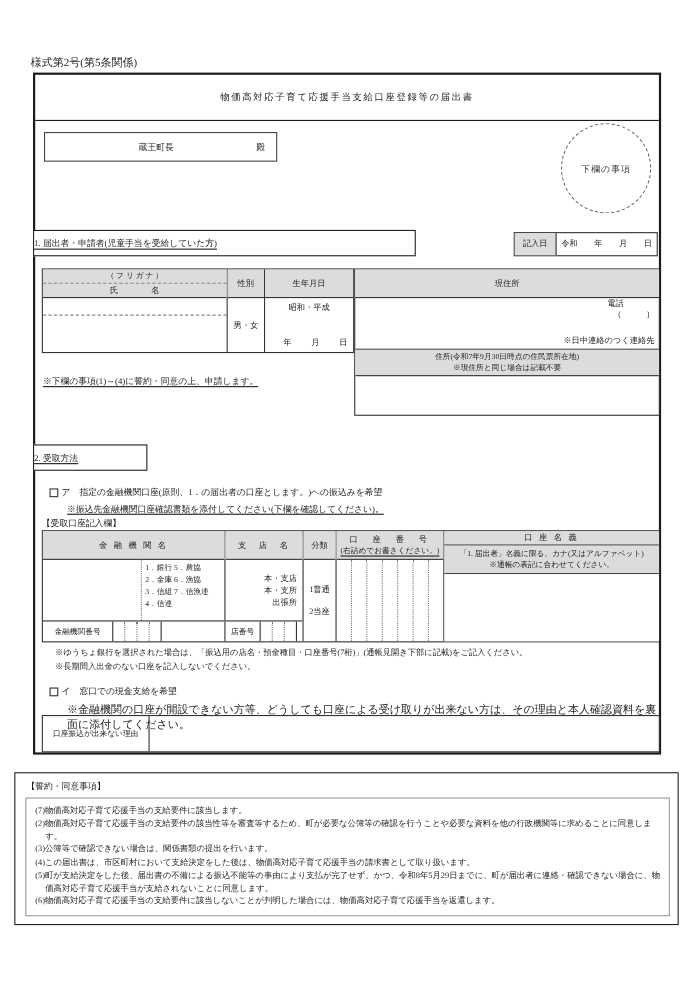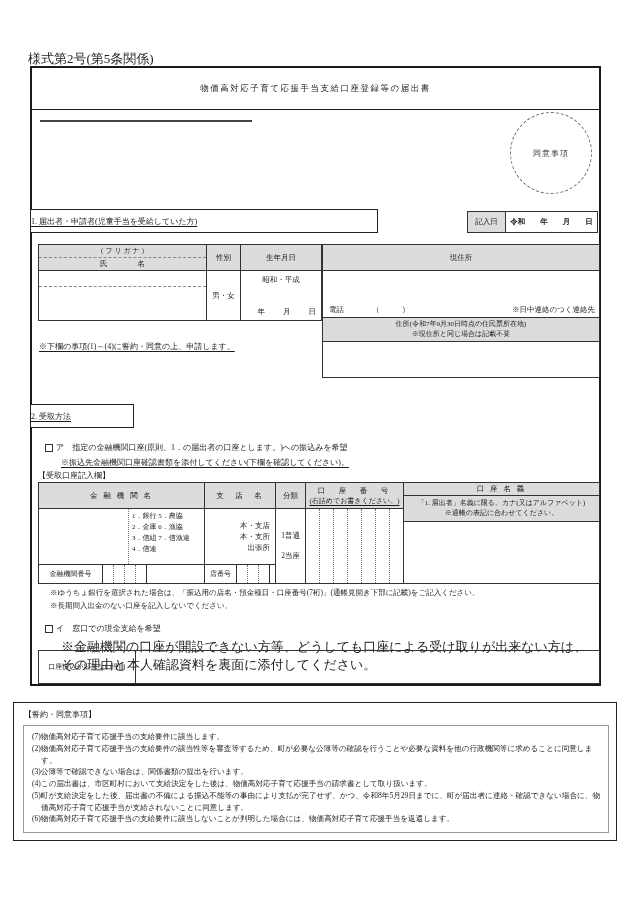--- a/index.html
+++ b/index.html
@@ -3,21 +3,21 @@
 <meta charset="utf-8">
 <style>
   * { margin:0; padding:0; box-sizing:border-box; }
   html,body { background:#ffffff; }
   .page {
     position:relative; width:630px; height:902px; background:#ffffff;
     font-family:"Liberation Serif","DejaVu Serif",serif;
     color:#1c1c1c; overflow:hidden;
   }
   .abs { position:absolute; }
-  .t75 { font-size:13px; }
+  .t75 { font-size:10px; }
   .t8  { font-size:8px; }
   .underline { text-decoration:underline; text-underline-offset:2px; }
   .gray { background:#dcdcdc; }
   .cc { display:flex; align-items:center; justify-content:center; text-align:center; }
 
   
   .outer-box { position:absolute; left:30px; top:66px; width:571px; height:620px; border:2px solid #1a1a1a; }
   .title-row { position:absolute; left:0; top:0; width:100%; height:42px; border-bottom:1px solid #1a1a1a;
                display:flex; align-items:center; justify-content:center;
                font-size:8.5px; letter-spacing:1.5px; }
@@ -33,21 +33,21 @@
            letter-spacing:1px; font-size:8px; color:#333; }
 
   
   .sec-box { border:1px solid #222; background:#fff; display:flex; align-items:center; font-size:8px; }
   .sec1 { left:-2px; top:141px; width:348px; height:24px; }
   .sec2 { left:-2px; top:336px; width:104px; height:24px; }
 
   
   .fill-date { left:435px; top:143px; width:131px; height:22px; border:1px solid #333; display:flex; font-size:7.5px; }
   .fill-date .lab { width:38px; border-right:1px solid #333; }
-  .fill-date .val { flex:1;font-weight:bold; }
+  .fill-date .val { flex:1; }
 
   
   .main-table { left:6px; top:176px; width:562px; height:134px; font-size:7.5px; }
   .mt-left { position:absolute; left:0; top:0; width:284px; height:77px; border:1px solid #333; display:flex; }
   .mt-col { border-right:1px solid #333; display:flex; flex-direction:column; }
   .mt-col:last-child { border-right:none; }
   .col-name { width:168px; }
   .col-sex  { width:34px; }
   .col-birth{ flex:1; }
   .mt-head { height:26px; border-bottom:1px solid #333; }
@@ -56,21 +56,21 @@
   .namelab  { flex:1; display:flex; align-items:center; justify-content:center; }
   .mt-body { flex:1; position:relative; }
   .name-body-line { position:absolute; left:0; top:15px; width:100%; border-bottom:1px dashed #888; }
   .sex-body { display:flex; align-items:center; justify-content:center; height:100%; }
   .birth-body { display:flex; flex-direction:column; justify-content:space-between; height:100%; padding:4px 4px 3px 4px; }
   .birth-era { text-align:center; }
   .birth-ymd { text-align:right; letter-spacing:1px; }
 
   .mt-right { position:absolute; left:284px; top:0; width:278px; height:134px; border:1px solid #333; display:flex; flex-direction:column; }
   .cur-head { height:26px; border-bottom:1px solid #333; }
-  .cur-body { height:47px; border-bottom:1px solid #333; display:flex; align-items:flex-end; padding:0 4px 2px 6px; font-size:7.5px; }
+  .cur-body { height:47px; border-bottom:1px solid #333; display:flex; align-items:flex-end; padding:0 4px 2px 6px; font-size:7.5px;flex-direction:column; }
   .cur-body .ph-lab { margin-right:28px; }
   .cur-body .ph-par { flex:1; }
   .reg-head { height:24px; border-bottom:1px solid #333; display:flex; flex-direction:column; align-items:center; justify-content:center; font-size:7px; line-height:1.3; }
   .reg-body { flex:1; }
 
   .pledge { left:7px; top:273px; font-size:8px; }
 
   
   .opt-row { display:flex; align-items:center; font-size:8px; }
   .cbx { width:8px; height:8px; border:1px solid #333; display:inline-block; margin-right:3px; flex:0 0 auto; }
@@ -121,23 +121,27 @@
 
 <div class="page">
 
   <div class="abs t75" style="left:28px; top:50px;">様式第2号(第5条関係)</div>
 
   <div class="outer-box">
 
     <div class="title-row">物価高対応子育て応援手当支給口座登録等の届出書</div>
 
     <div class="abs addr-box">
-    </div>
-
-    <div class="abs stamp cc">同意事項</div>
+      <div class="addr-body">
+        <span class="addr-name">蔵王町長</span>
+        <span>殿</span>
+      </div>
+    </div>
+
+    <div class="abs stamp cc">下欄の事項</div>
 
     <div class="abs sec-box sec1">
       <span class="underline">1. 届出者・申請者(児童手当を受給していた方)</span>
     </div>
 
     <div class="abs fill-date">
       <div class="lab gray cc">記入日</div>
       <div class="val cc">令和　　年　　月　　日</div>
     </div>
 

